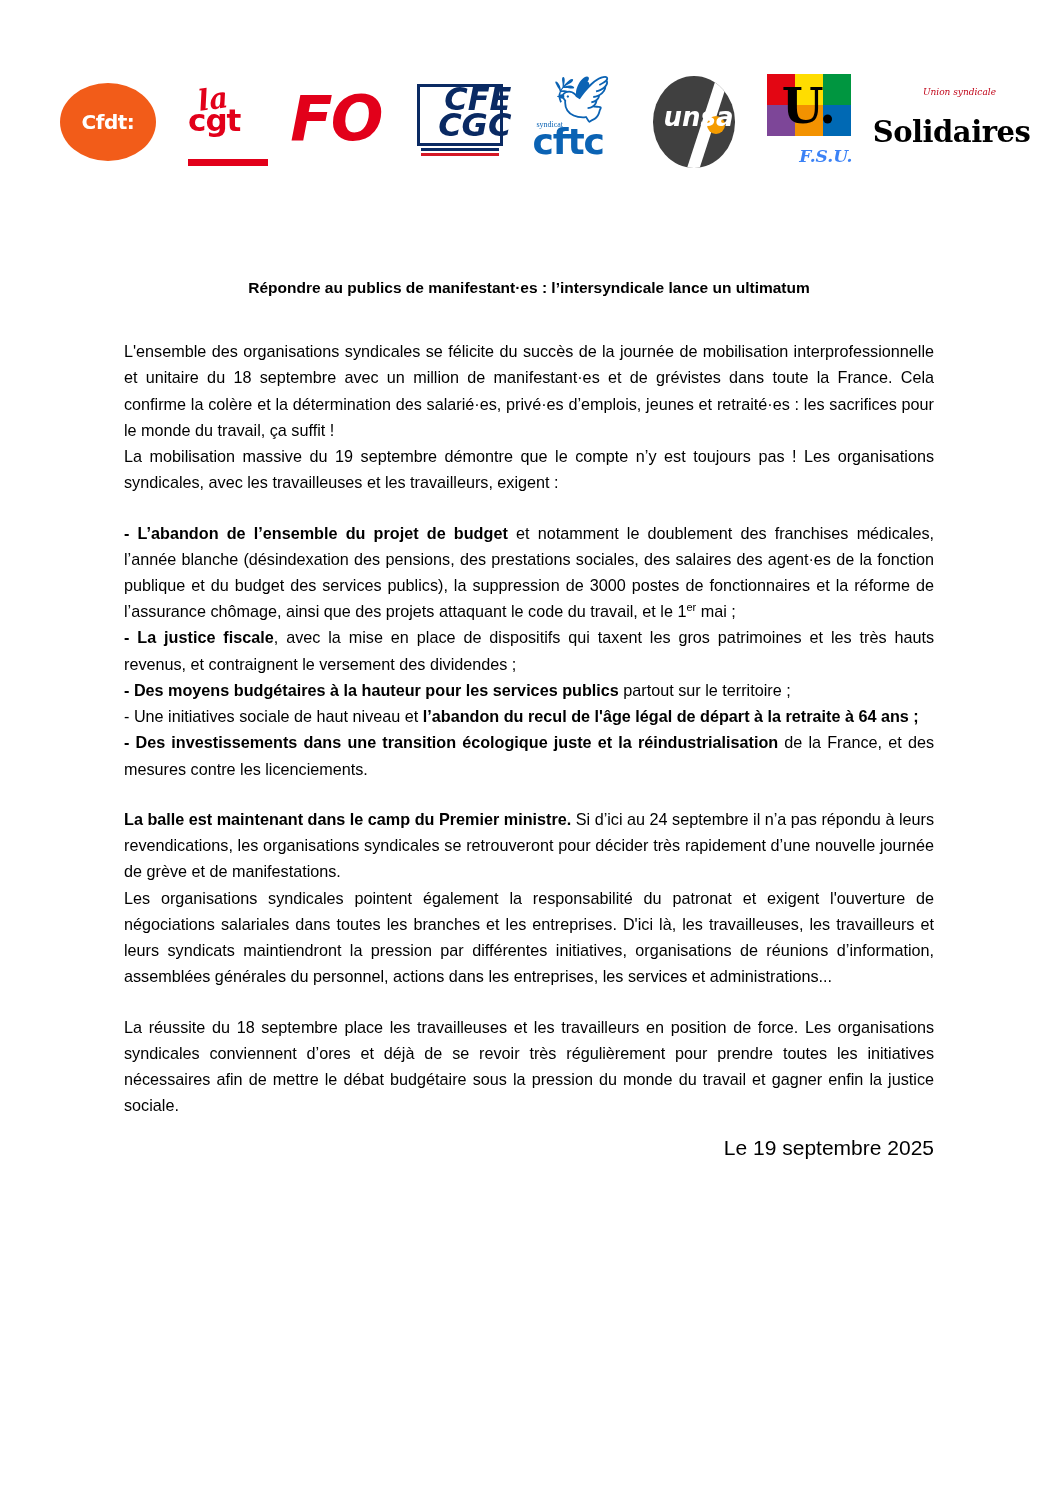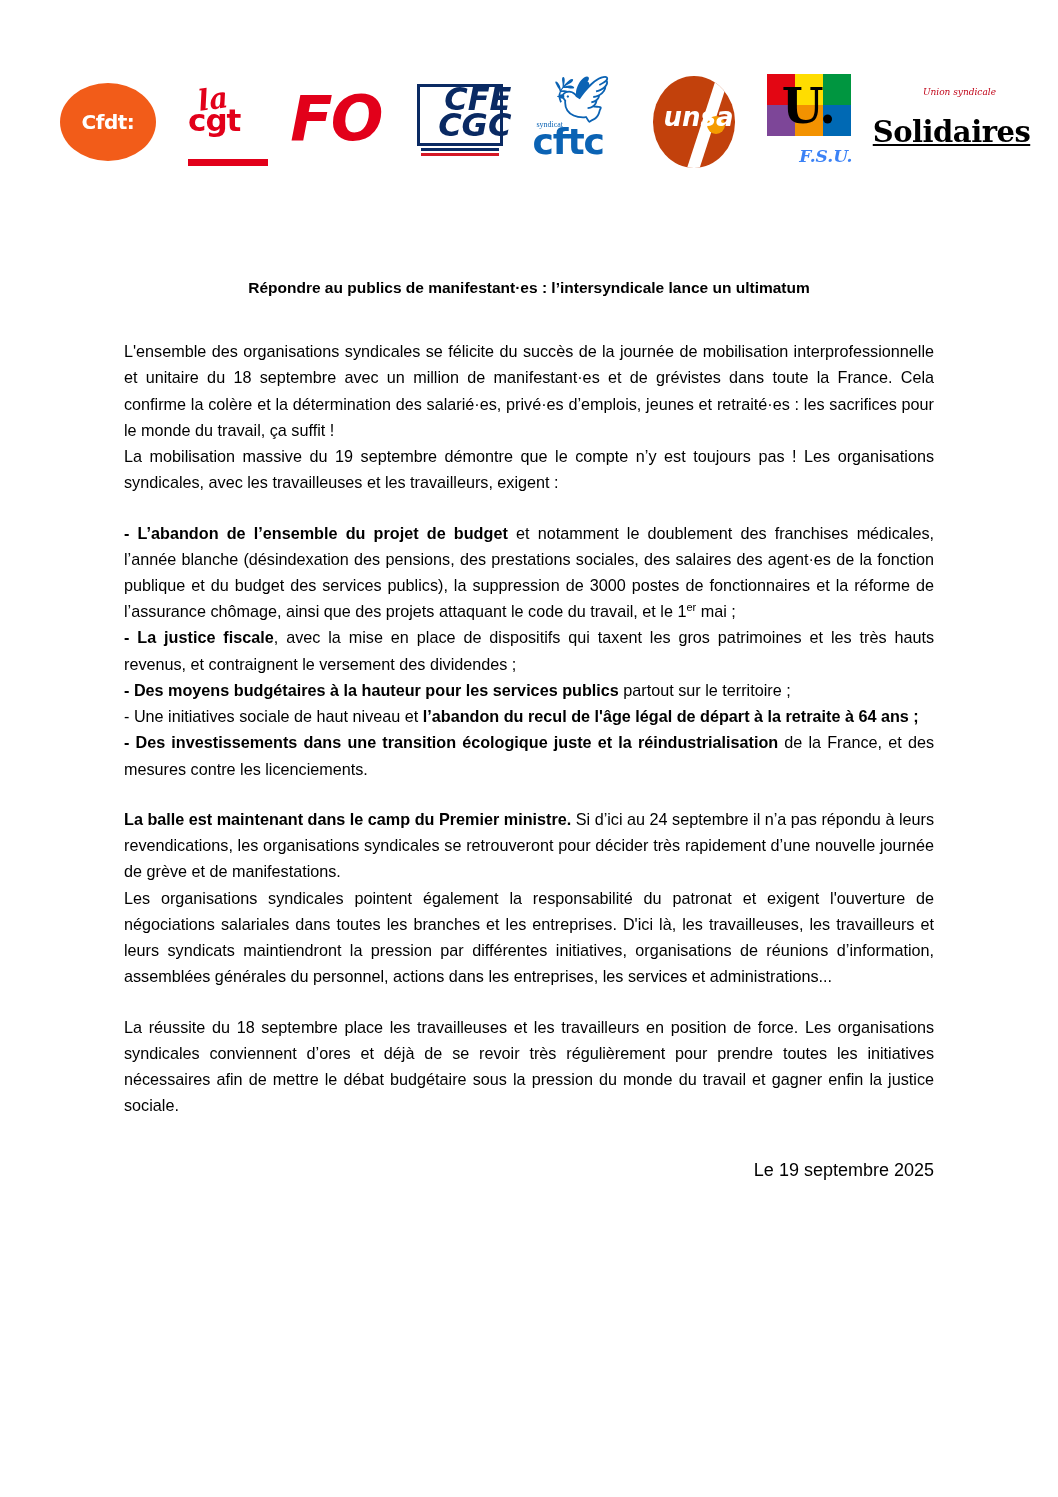--- a/index.html
+++ b/index.html
@@ -156,21 +156,21 @@
     font-size: 36px;
     font-weight: 700;
     color: #0b63b4;
     letter-spacing: -1px;
   }
 
   
   .logo-unsa {
     width: 92px; height: 92px;
     border-radius: 50%;
-    background: #c2410c;
+    background: #404040;
     position: relative;
     overflow: hidden;
   }
   .unsa-slash {
     position: absolute;
     top: -10px; left: 48px;
     width: 12px; height: 120px;
     background: #ffffff;
     transform: rotate(18deg);
   }
@@ -242,21 +242,20 @@
     font-style: italic;
   }
   .sol-main {
     position: absolute;
     bottom: 8px; left: 0;
     font-family: "DejaVu Serif", serif;
     font-weight: 700;
     font-size: 29px;
     letter-spacing: -0.5px;
     color: #000000;
-    text-decoration: underline;
   }
 
   
   .doc {
     padding: 96px 124px 40px 124px;
     box-sizing: border-box;
   }
   h1.title {
     font-size: 15.5px;
     font-weight: 700;
@@ -269,23 +268,23 @@
     font-size: 16.2px;
     line-height: 1.62;
     text-align: justify;
     margin: 0 0 0 0;
     font-family: "Liberation Sans", sans-serif;
   }
   p.gap { margin-bottom: 24px; }
   .bold { font-weight: 700; }
   .list-block p.para { margin: 0; }
   .sign {
-    margin-top: 42px;
+    margin-top: 18px;
     text-align: right;
-    font-size: 18px;
+    font-size: 21px;
     font-family: "Liberation Sans", sans-serif;
   }
   sup { font-size: 0.68em; vertical-align: super; }
 </style>
 </head>
 <body>
 
 <div class="page">
 
   <div class="logo-band">

